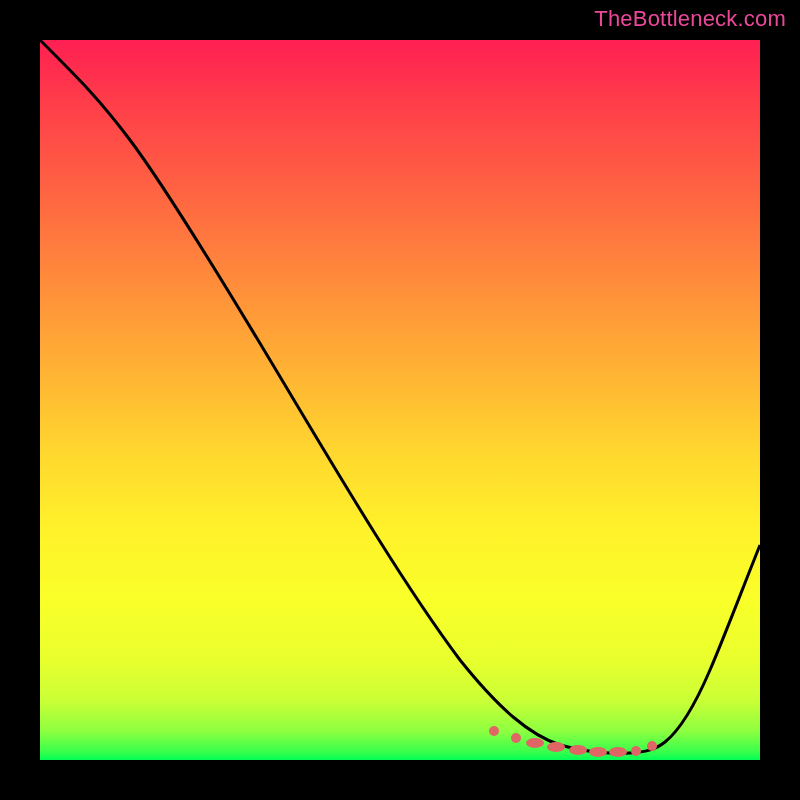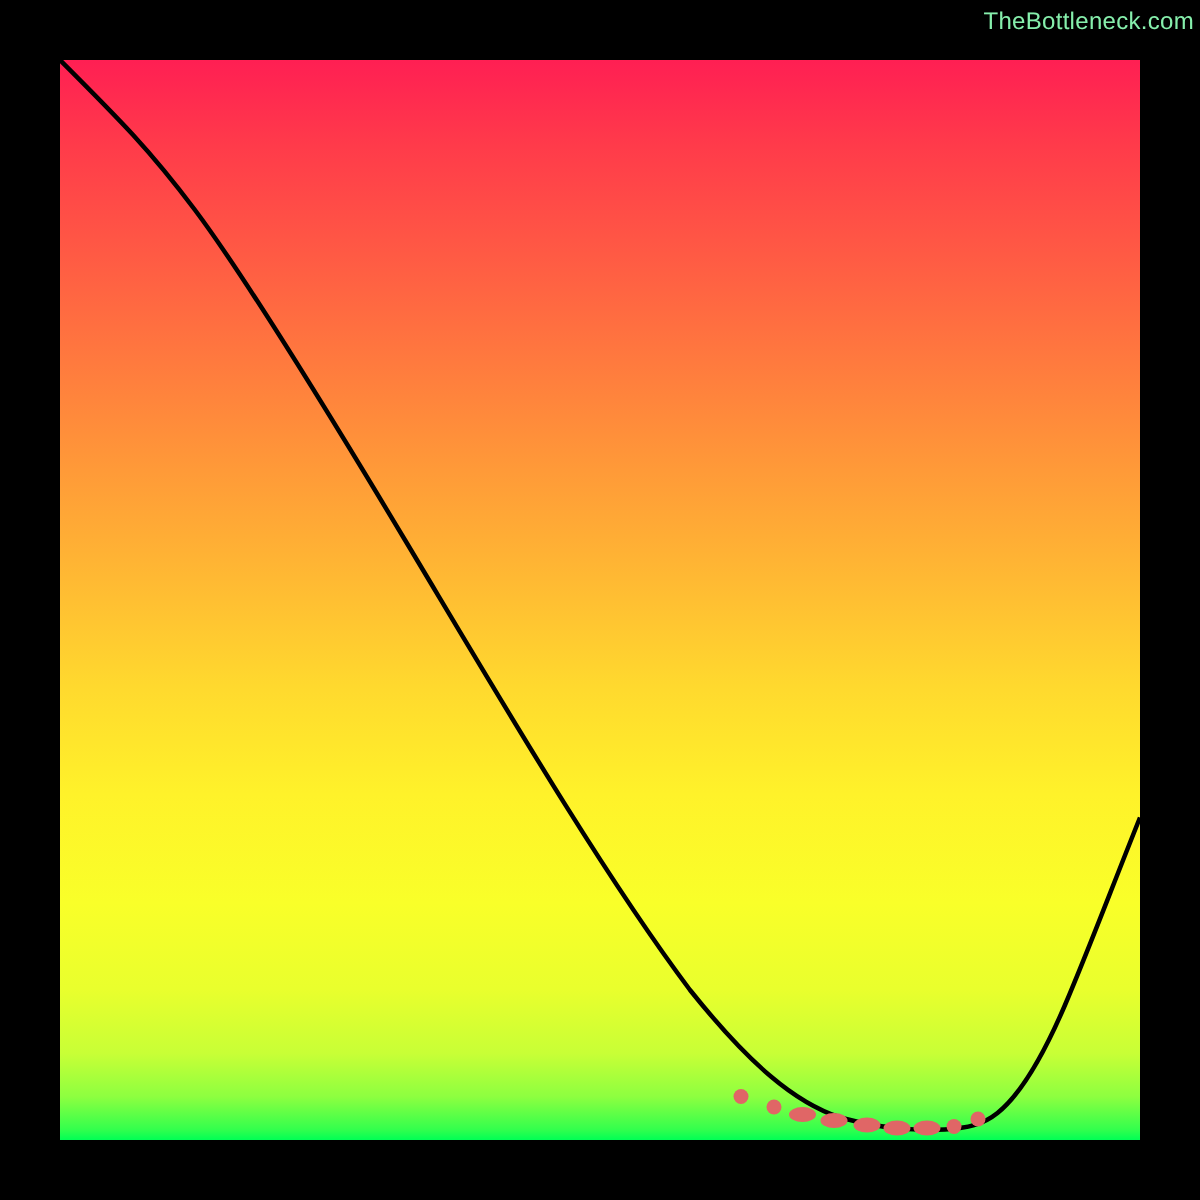--- a/index.html
+++ b/index.html
@@ -43,23 +43,23 @@
   .curve-svg {
     position: absolute;
     left: 0;
     top: 0;
     width: 720px;
     height: 720px;
   }
   .brand {
     position: absolute;
     top: 6px;
-    right: 4px;
-    color: #86efac;
-    font-size: 16px;
+    right: 14px;
+    color: #ec4899;
+    font-size: 22px;
     letter-spacing: 0.2px;
   }
 </style>
 </head>
 <body>
 
 <div class="frame">
 
   <div class="brand">TheBottleneck.com</div>
 

